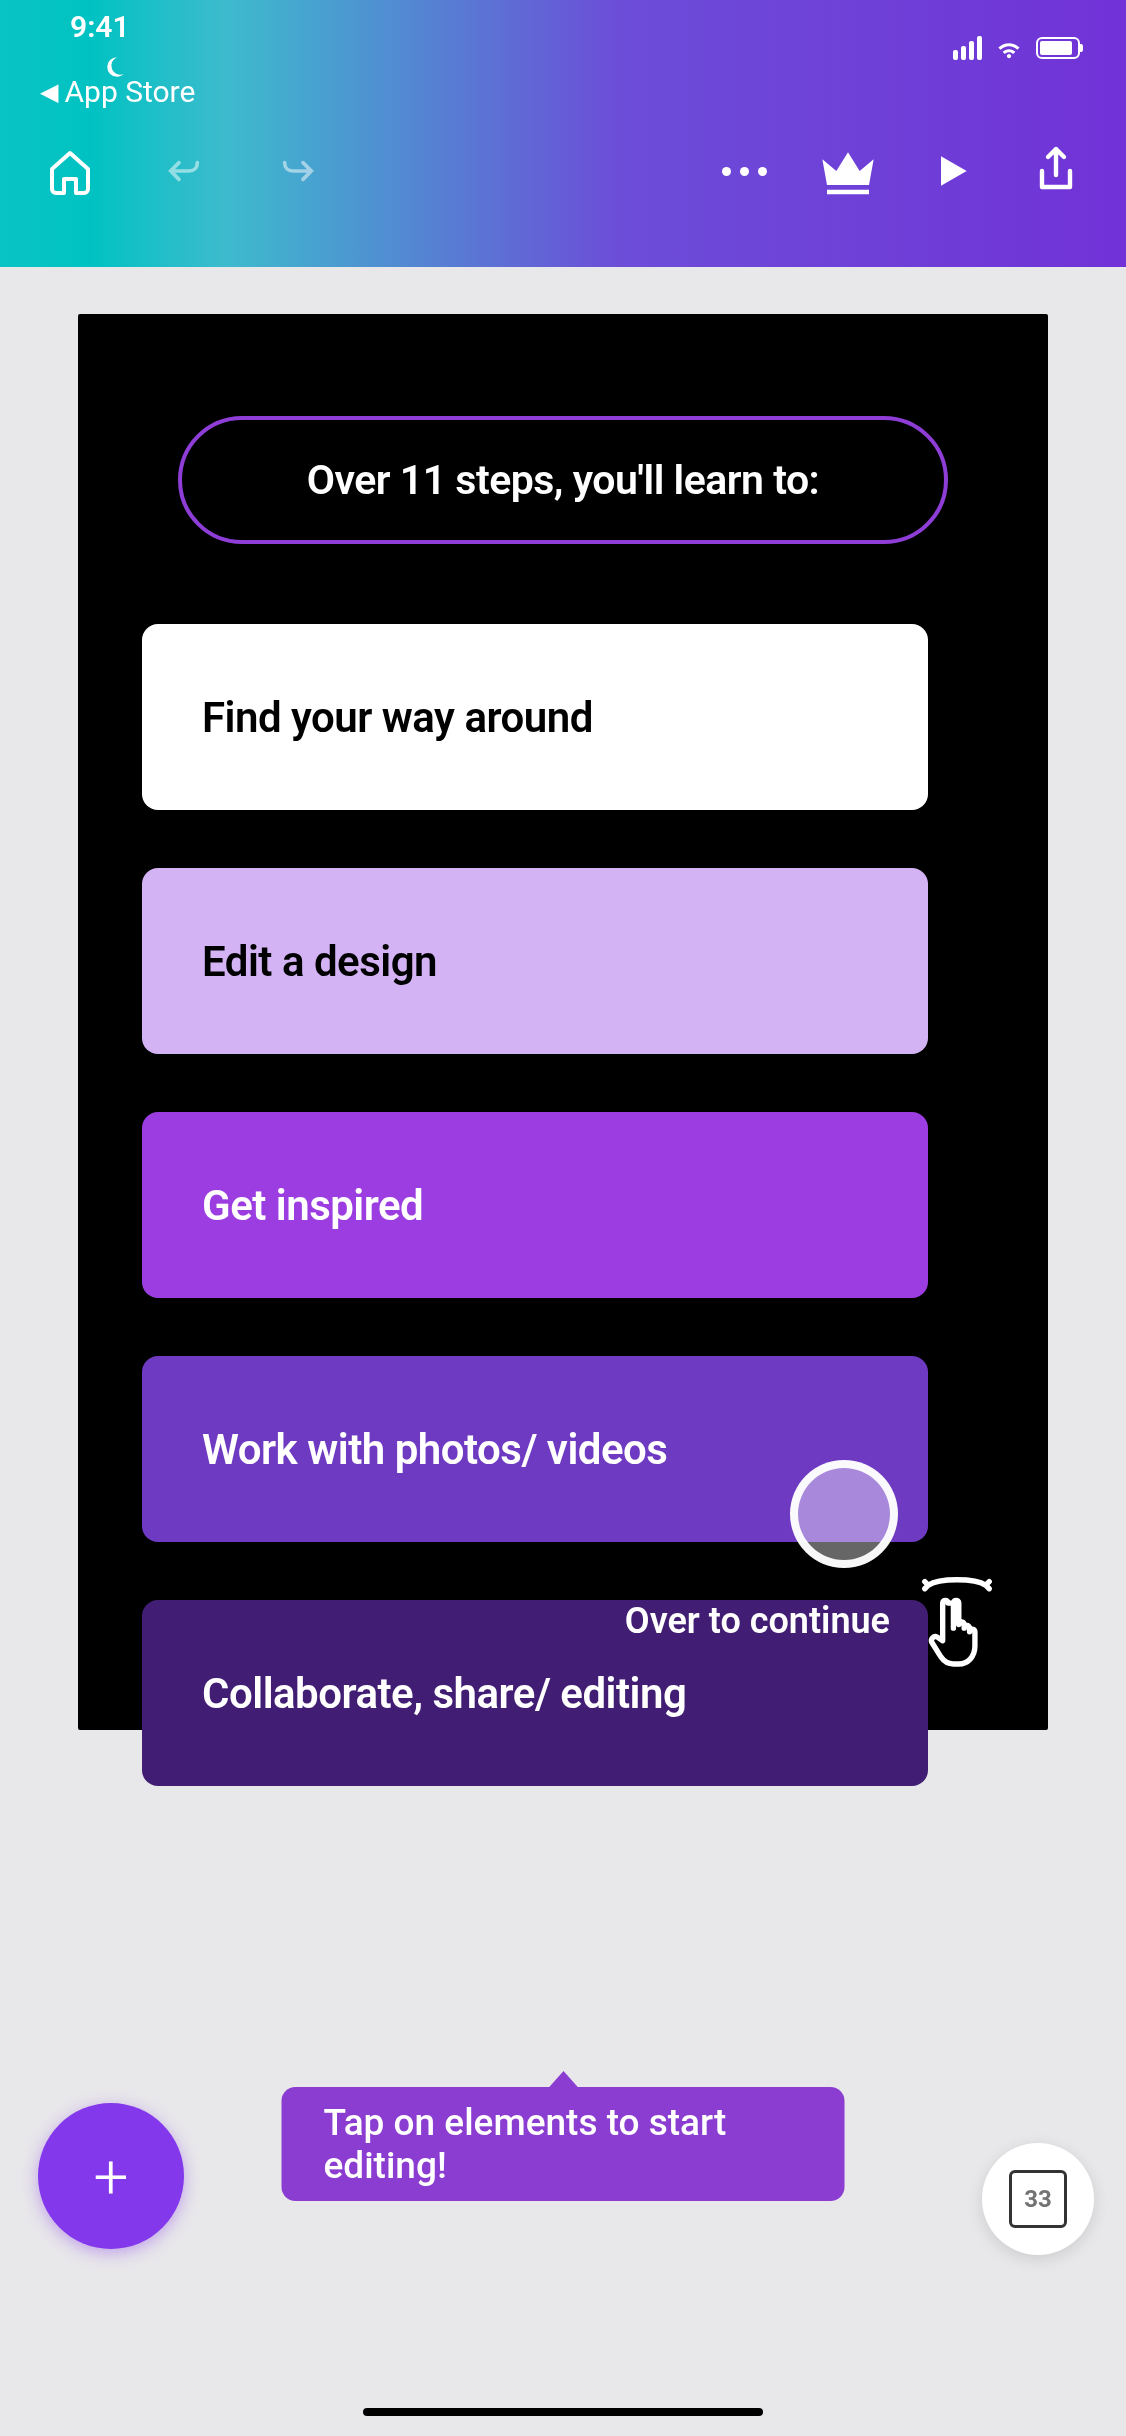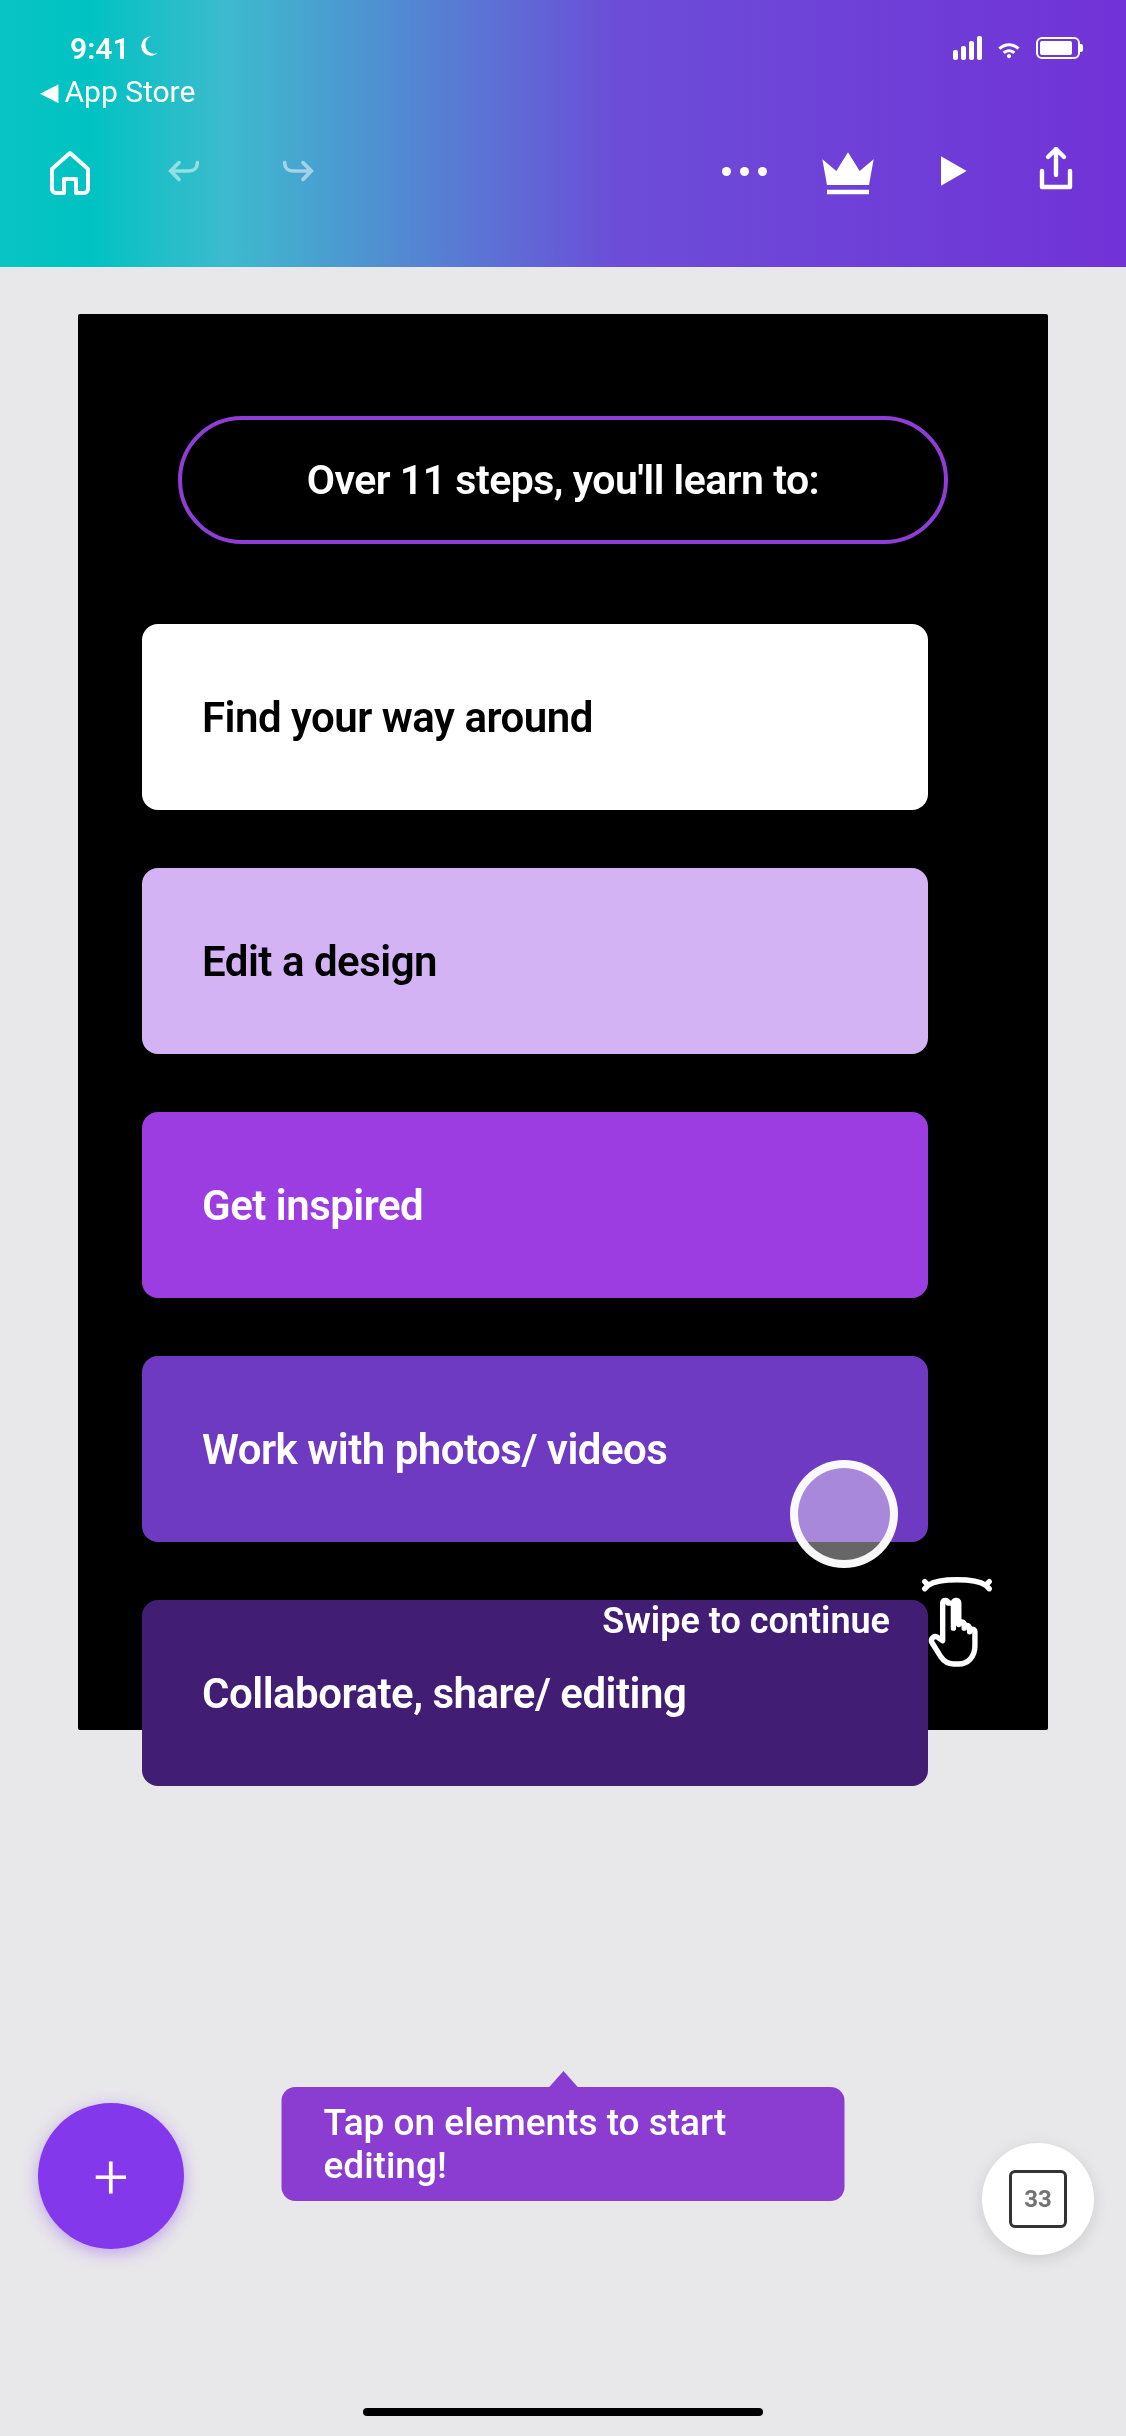--- a/index.html
+++ b/index.html
@@ -33,20 +33,21 @@
       padding: 26px 46px 0 70px;
       height: 70px;
     }
 
     .status-left {
       display: flex;
       align-items: flex-end;
       gap: 8px;
       font-size: 30px;
       font-weight: 600;
+      flex-direction: column;
     }
 
     .moon-icon {
       display: inline-block;
     }
 
     .status-right {
       display: flex;
       align-items: center;
       gap: 12px;
@@ -462,21 +463,21 @@
 
     <div class="step-card card-violet">
       <span>Work with photos/ videos</span>
     </div>
 
     <div class="step-card card-dark">
       <span>Collaborate, share/ editing</span>
     </div>
 
     <div class="swipe-hint">
-      <span>Swipe to continue</span>
+      <span>Over to continue</span>
       <div class="swipe-icon">
         <svg width="86" height="94" viewBox="0 0 48 52" fill="none" stroke="white" stroke-width="3" stroke-linecap="round" stroke-linejoin="round">
           <path d="M8 6c6-4 26-4 32 0M6 4l2 2-2 2M42 4l-2 2 2 2"></path>
           <path d="M22 16v14m0-14c0-2 3-2 3 0v12c0-2 3-2 3 0v2c0-2 3-2 3 0v2c0-2 3-2 3 0v8c0 6-4 10-9 10h-3c-3 0-5-1-7-4l-5-8c-1-2 1-4 3-3l3 2V16c0-2 3-2 3 0h3z" fill="none"></path>
         </svg>
       </div>
     </div>
 
   </div>
 </div>

